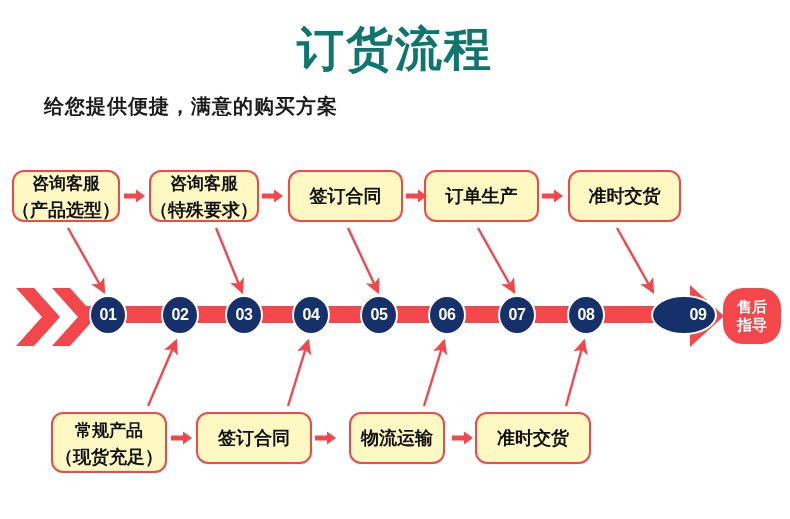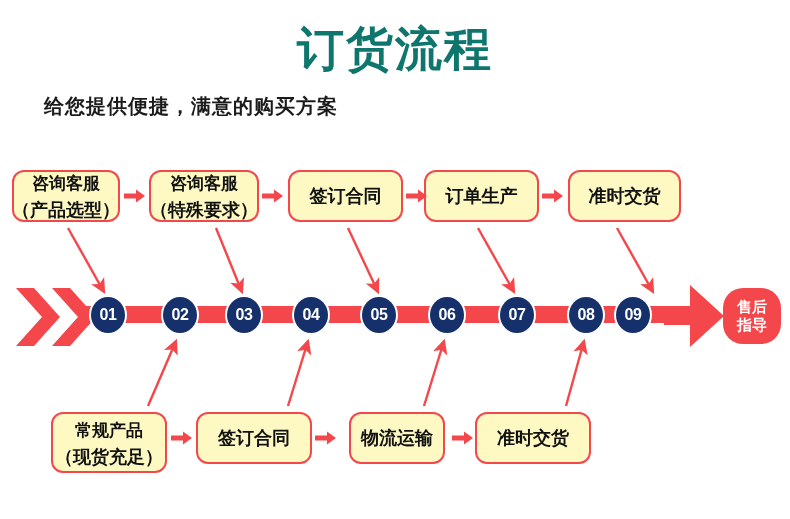--- a/index.html
+++ b/index.html
@@ -211,21 +211,21 @@
   </svg>
 
   <div class="node" style="left:91px;  top:297px;">01</div>
   <div class="node" style="left:163px; top:297px;">02</div>
   <div class="node" style="left:227px; top:297px;">03</div>
   <div class="node" style="left:294px; top:297px;">04</div>
   <div class="node" style="left:362px; top:297px;">05</div>
   <div class="node" style="left:430px; top:297px;">06</div>
   <div class="node" style="left:500px; top:297px;">07</div>
   <div class="node" style="left:569px; top:297px;">08</div>
-  <div class="node" style="left:616px; top:297px;">09</div>
+  <div class="node" style="left:653px; top:297px;padding-left:28px;">09</div>
 
   <div class="end-badge" style="left:723px; top:288px; width:58px; height:56px;">
     <span>售后</span>
     <span>指导</span>
   </div>
 
   <svg class="connectors" viewBox="0 0 790 519">
     <defs>
       <marker id="ah" markerWidth="7" markerHeight="7" refX="5.4" refY="3.5" orient="auto" markerUnits="strokeWidth">
         <path d="M0 0.4 L6.4 3.5 L0 6.6 L1.6 3.5 Z" fill="#f4474c"></path>

